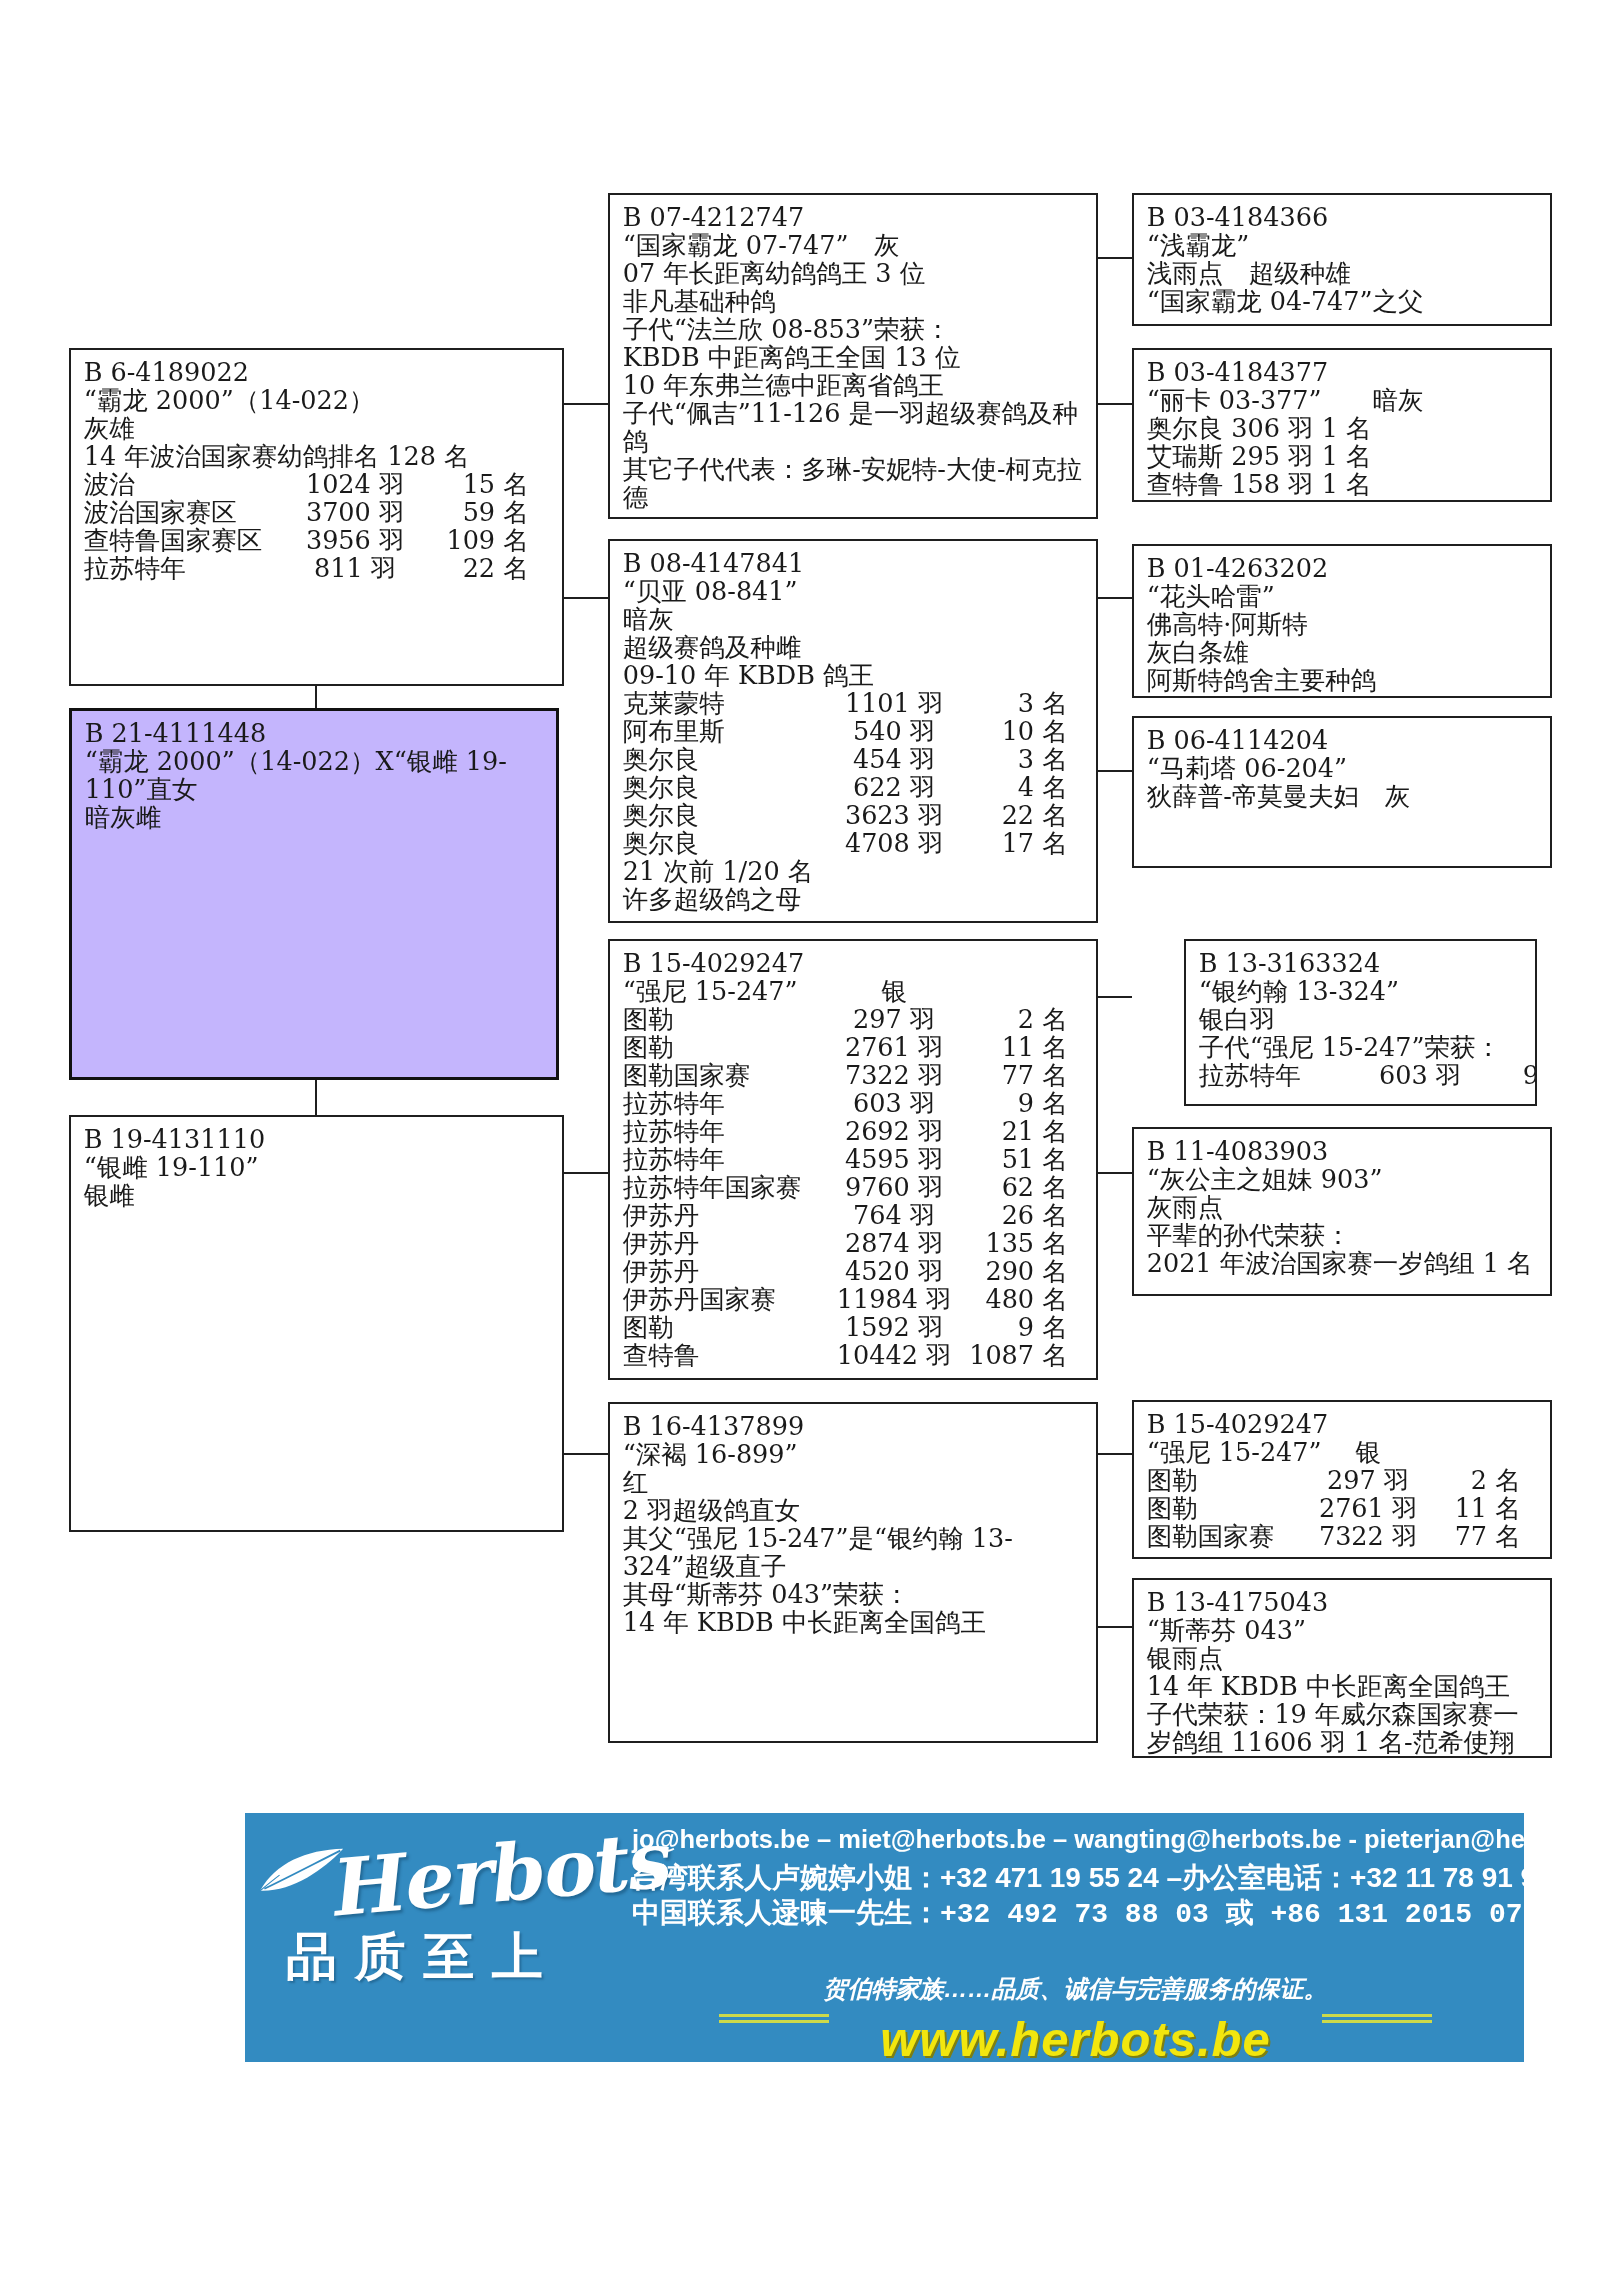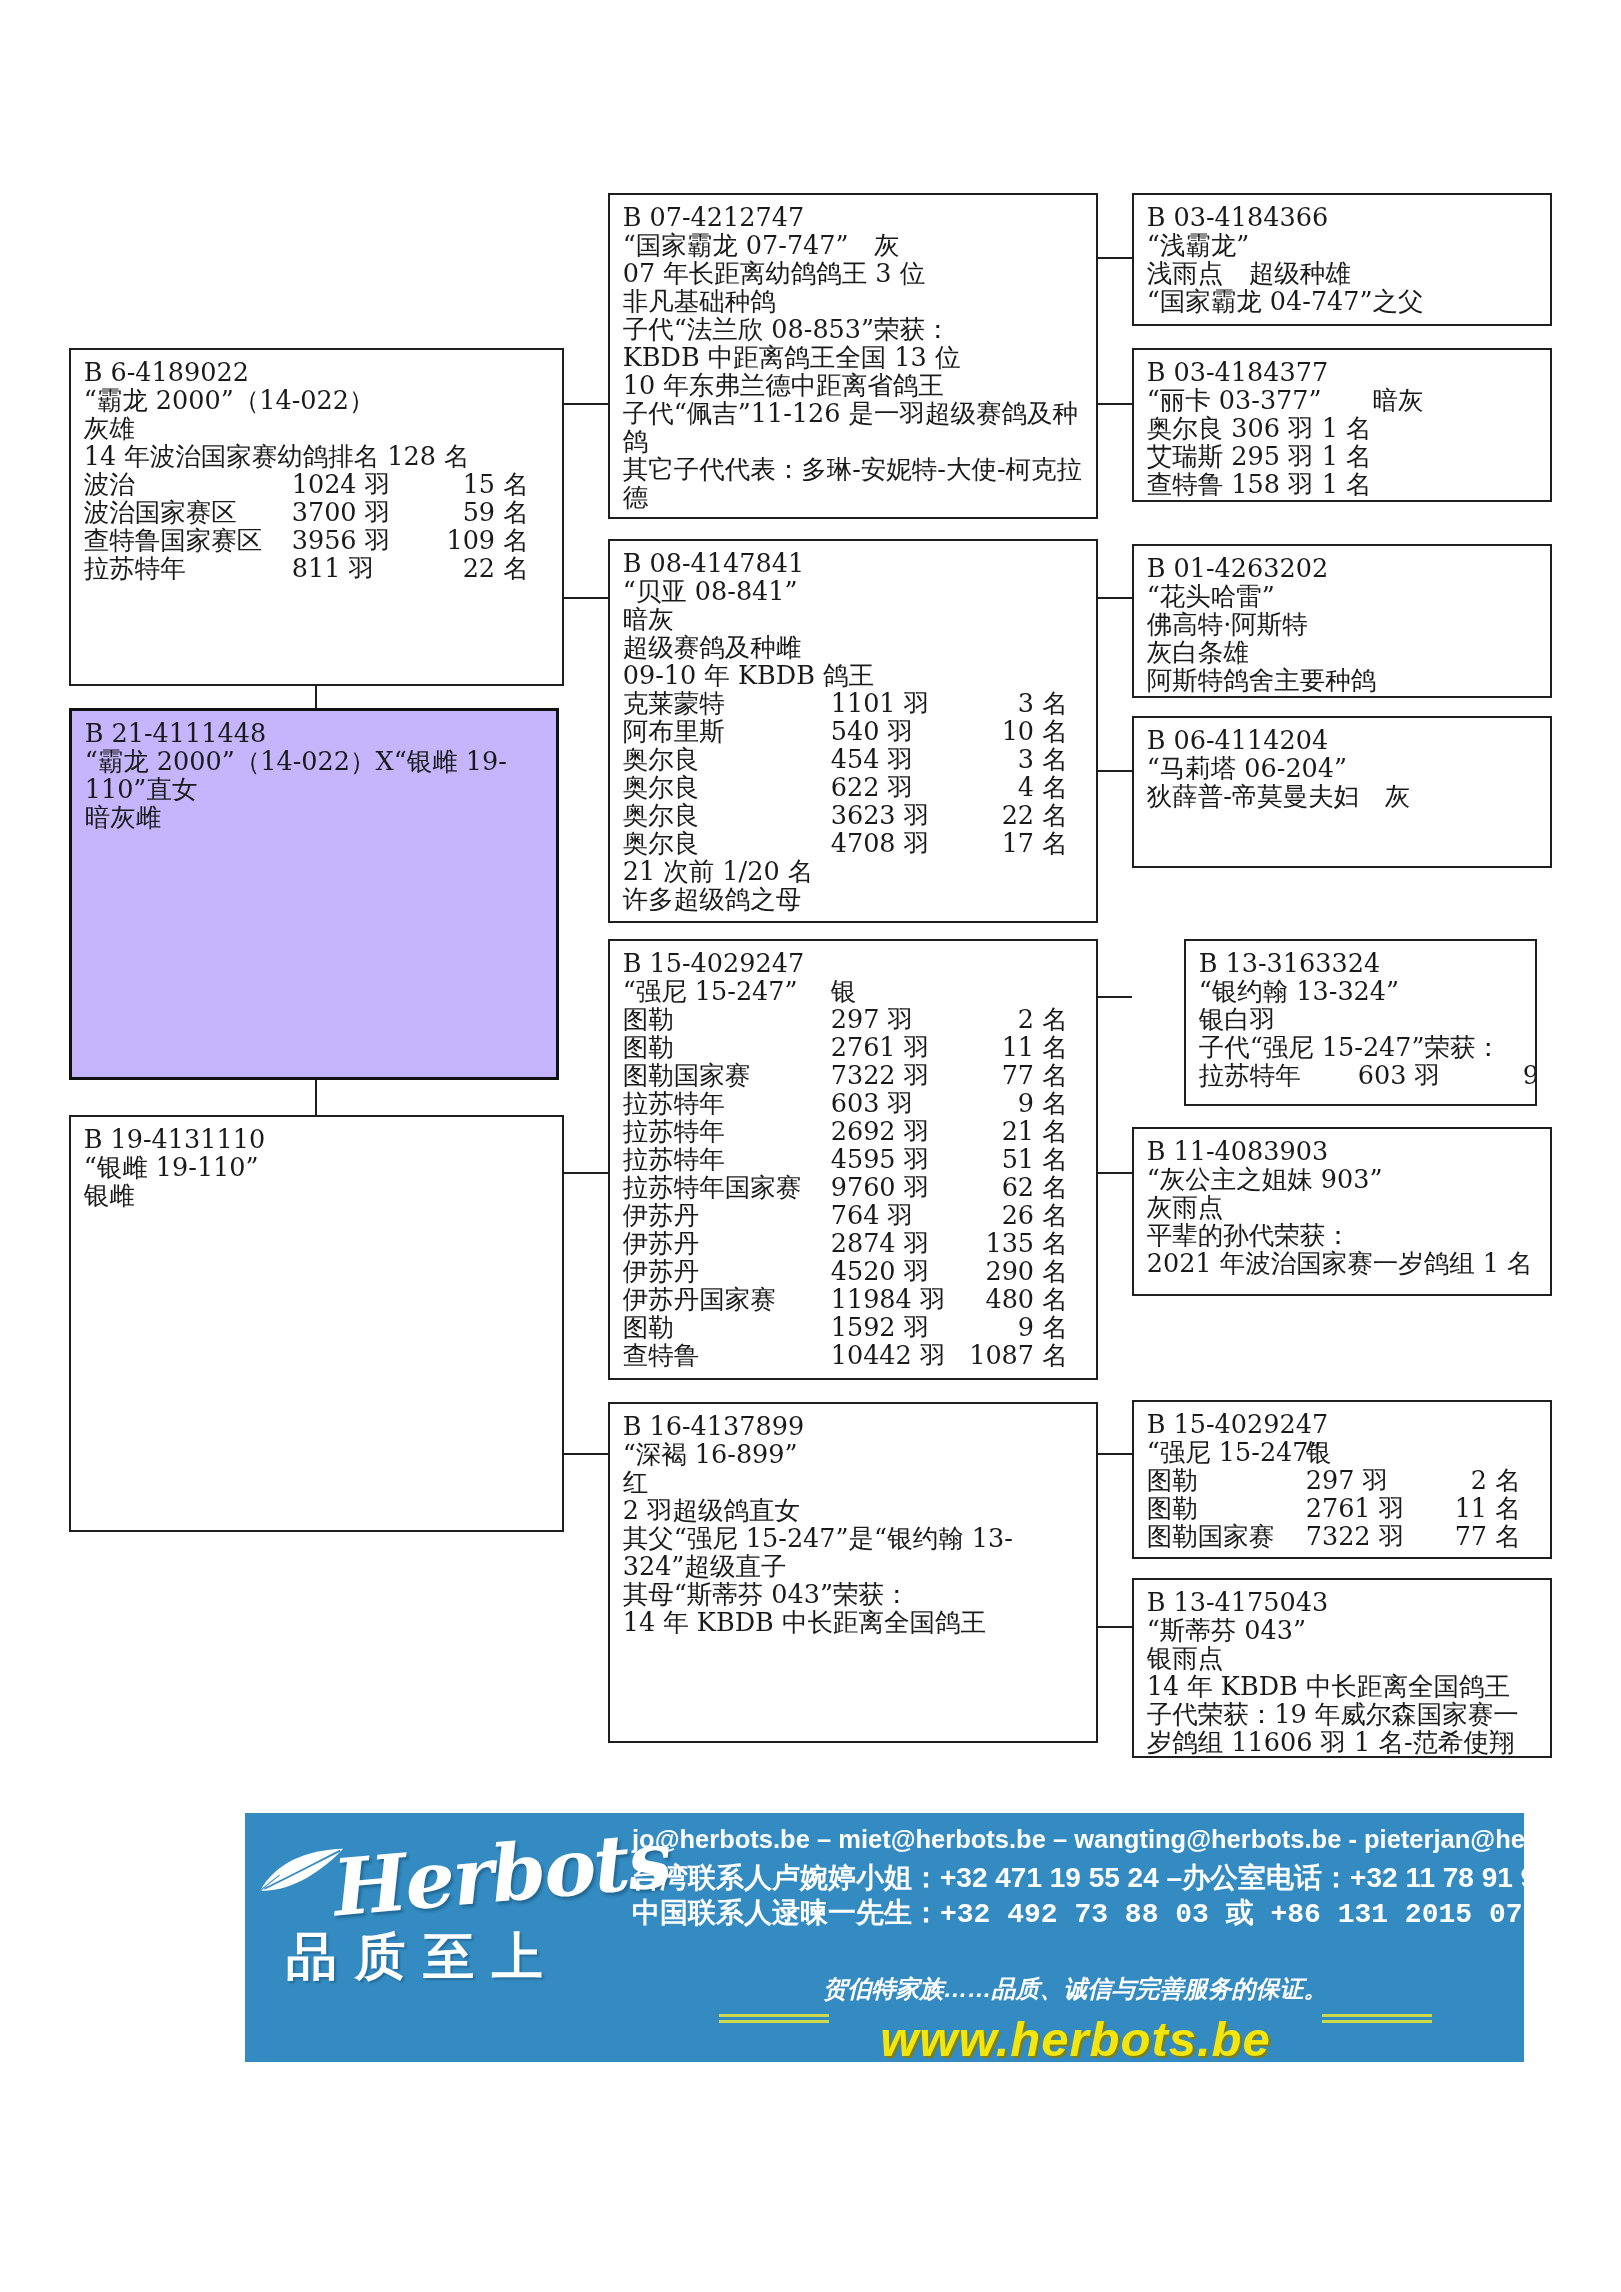--- a/index.html
+++ b/index.html
@@ -21,21 +21,21 @@
     line-height:28px;
     overflow:hidden;
   }
   .box.subject{
     border:3.9px solid #111;
     background:#c4b5fd;
   }
   .ln{white-space:normal;}
   .ln.cols{display:flex;white-space:nowrap;}
   .c-name{width:208px;flex:0 0 auto;}
-  .c-birds{width:127px;flex:0 0 auto;text-align:left;}
+  .c-birds{width:127px;flex:0 0 auto;text-align:center;}
   .c-rank{width:110px;flex:0 0 auto;text-align:right;}
   .box.rcol .c-name{width:159px;}
   .box.rcol .c-birds{width:125px;}
   .box.rcol .c-rank{width:90px;}
   
   .conn{position:absolute;background:#1f1f1f;}
   
   .banner{
     position:absolute;
     left:245px;top:1813px;width:1279px;height:249px;

